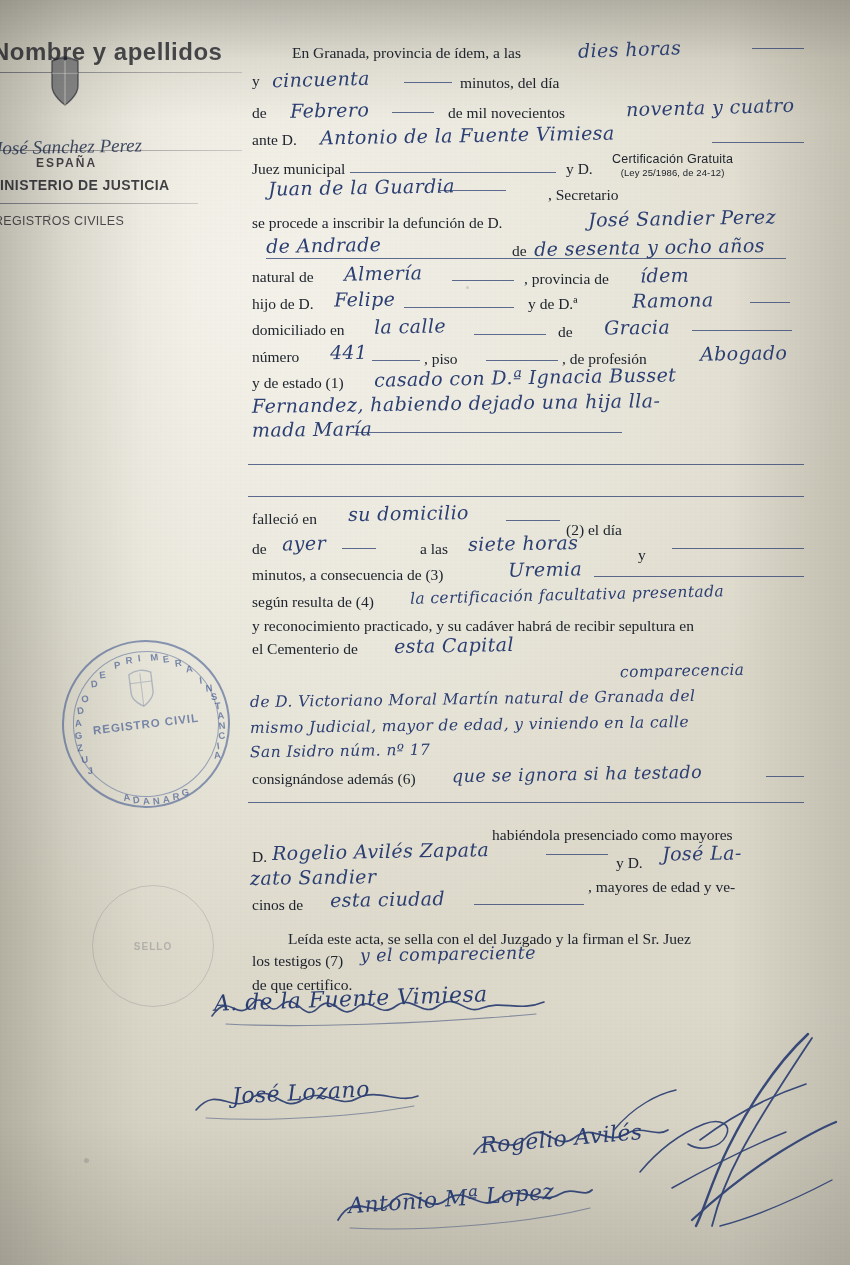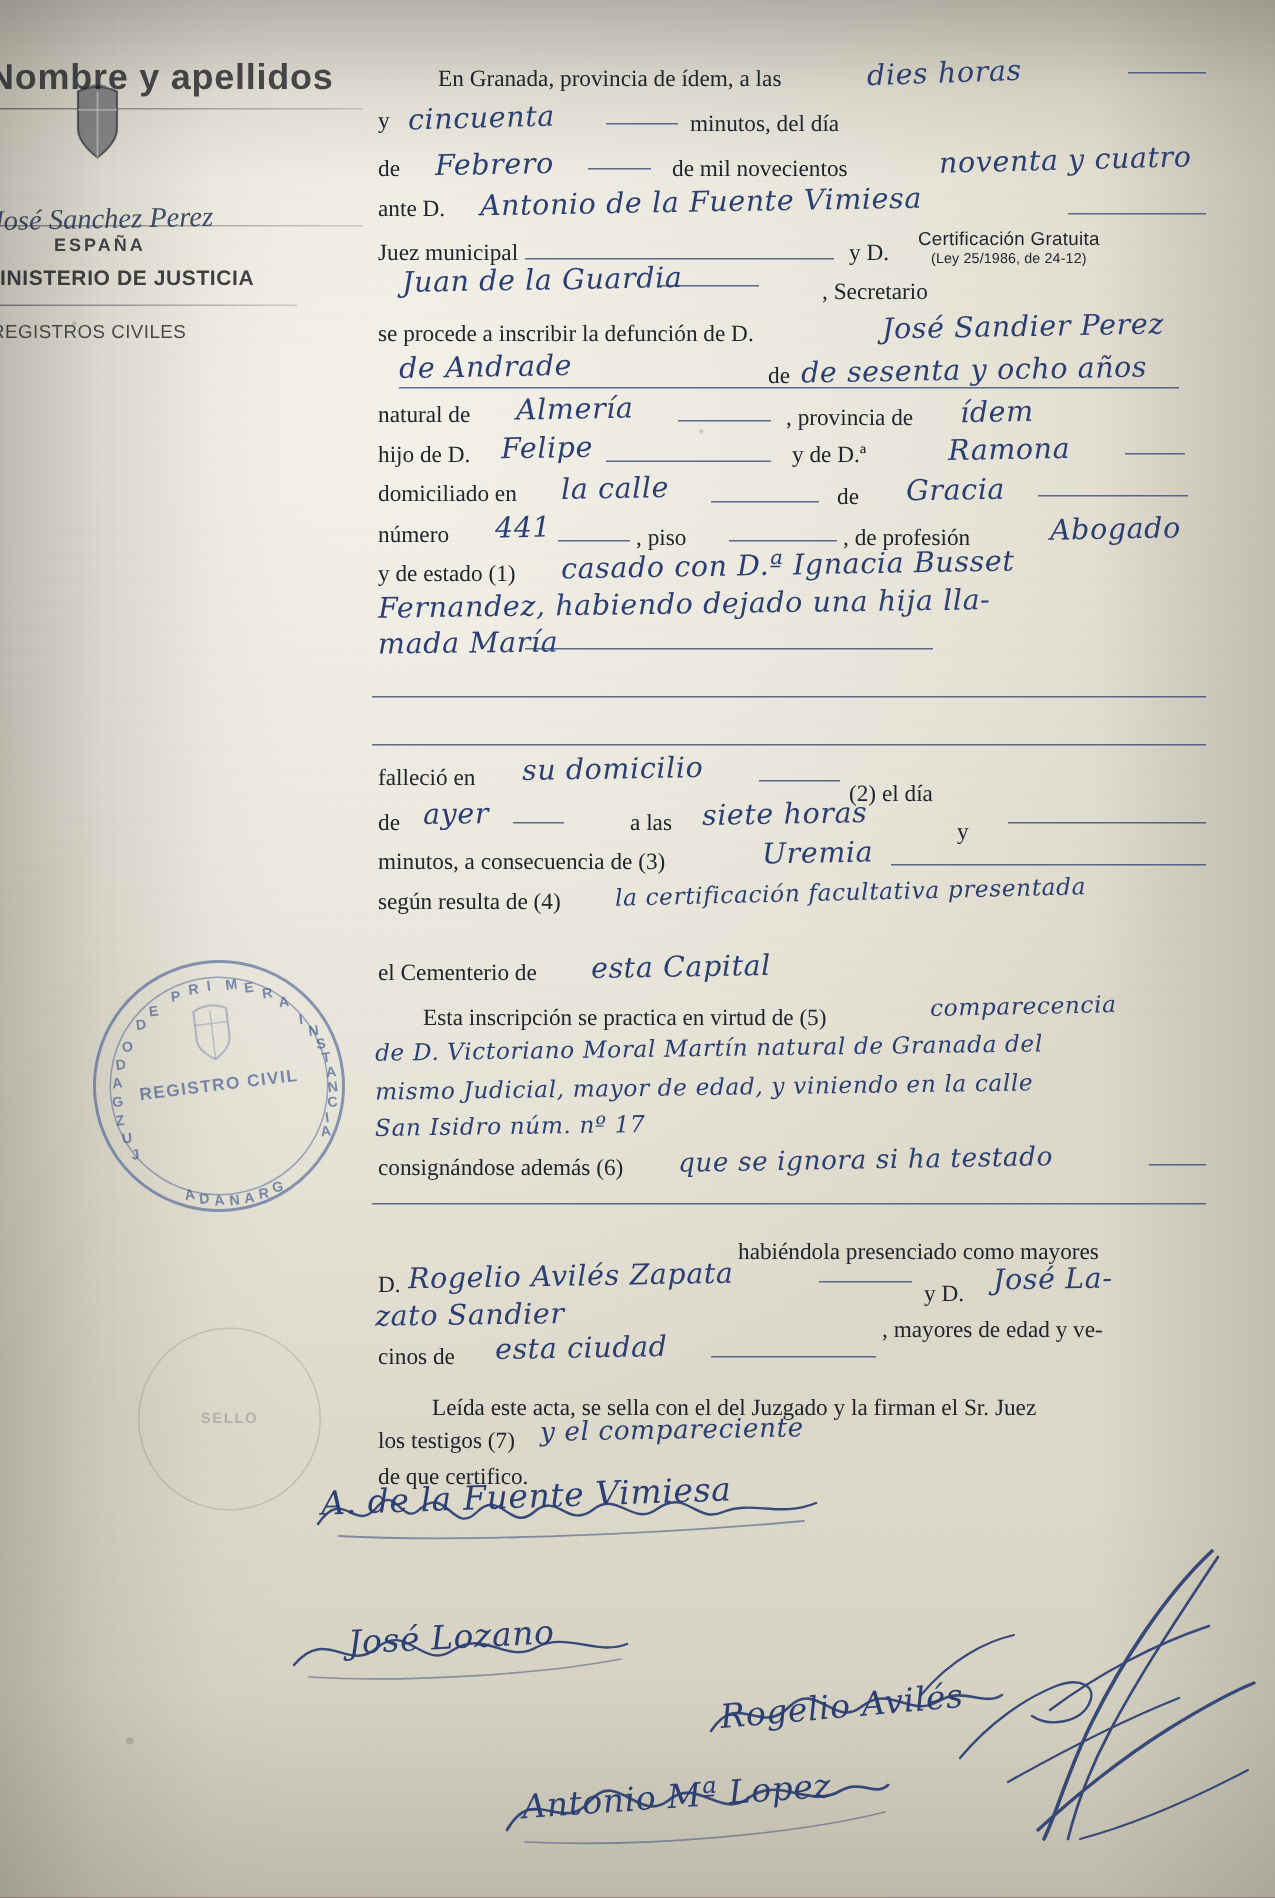--- a/index.html
+++ b/index.html
@@ -382,25 +382,25 @@
   <div class="printed" style="left:638px; top:546px;">y</div>
   <div class="rule hand-ink" style="left:672px; top:548px; width:132px;"></div>
 
   <div class="printed" style="left:252px; top:566px;">minutos, a consecuencia de (3)</div>
   <div class="hand s19" style="left:508px; top:558px; transform:rotate(-1deg);">Uremia</div>
   <div class="rule hand-ink" style="left:594px; top:576px; width:210px;"></div>
 
   <div class="printed" style="left:252px; top:593px;">según resulta de (4)</div>
   <div class="hand s15" style="left:410px; top:586px; transform:rotate(-1.4deg);">la certificación facultativa presentada</div>
 
+  <div class="printed" style="left:252px; top:617px;">y reconocimiento practicado, y su cadáver habrá de recibir sepultura en</div>
 
   <div class="printed" style="left:252px; top:640px;">el Cementerio de</div>
   <div class="hand s19" style="left:394px; top:634px; transform:rotate(-1deg);">esta Capital</div>
 
-  <div class="printed" style="left:282px; top:670px;">Esta inscripción se practica en virtud de (5)</div>
   <div class="hand s15" style="left:620px; top:662px; transform:rotate(-1.2deg);">comparecencia</div>
   <div class="hand s15" style="left:250px; top:690px; transform:rotate(-0.8deg);">de D. Victoriano Moral Martín natural de Granada del</div>
   <div class="hand s15" style="left:250px; top:716px; transform:rotate(-0.8deg);">mismo Judicial, mayor de edad, y viniendo en la calle</div>
   <div class="hand s15" style="left:250px; top:742px; transform:rotate(-0.8deg);">San Isidro núm. nº 17</div>
 
   <div class="printed" style="left:252px; top:770px;">consignándose además (6)</div>
   <div class="hand s17" style="left:452px; top:764px; transform:rotate(-1deg);">que se ignora si ha testado</div>
   <div class="rule hand-ink" style="left:766px; top:776px; width:38px;"></div>
   <div class="rule hand-ink" style="left:248px; top:802px; width:556px;"></div>
 

